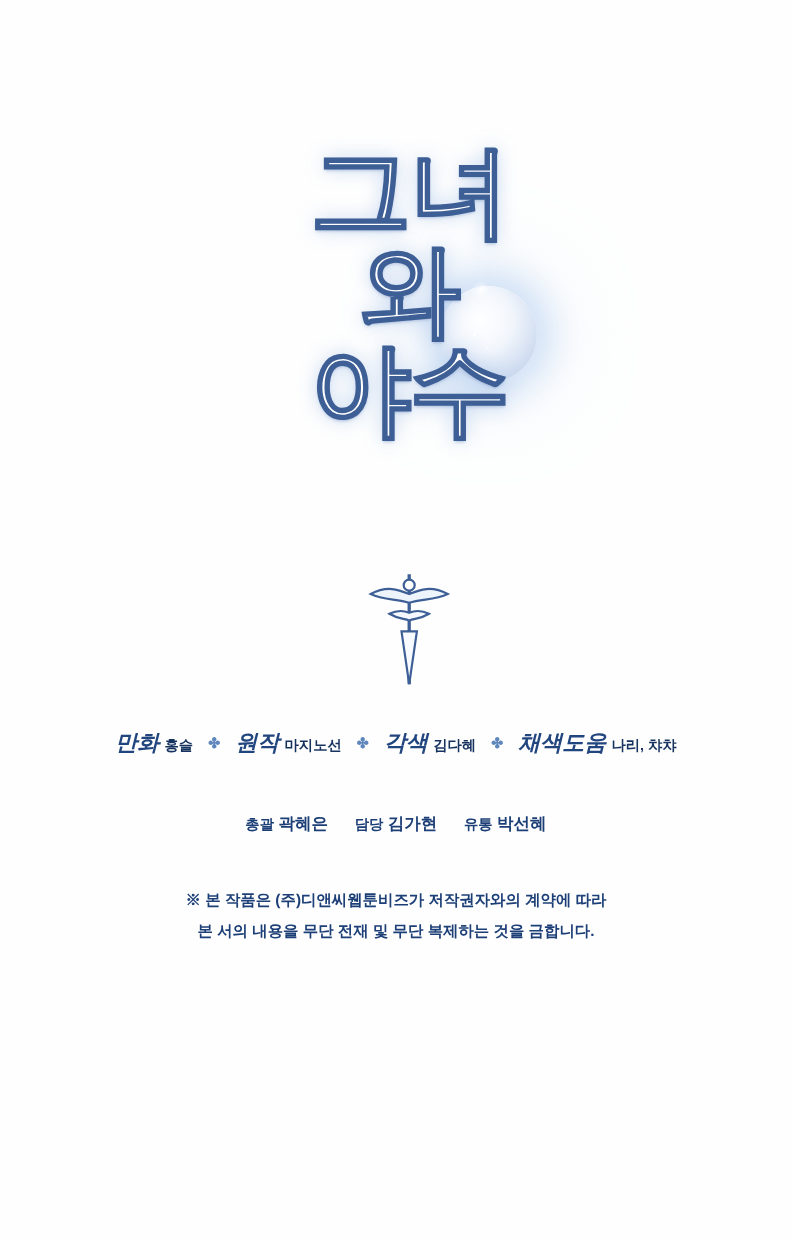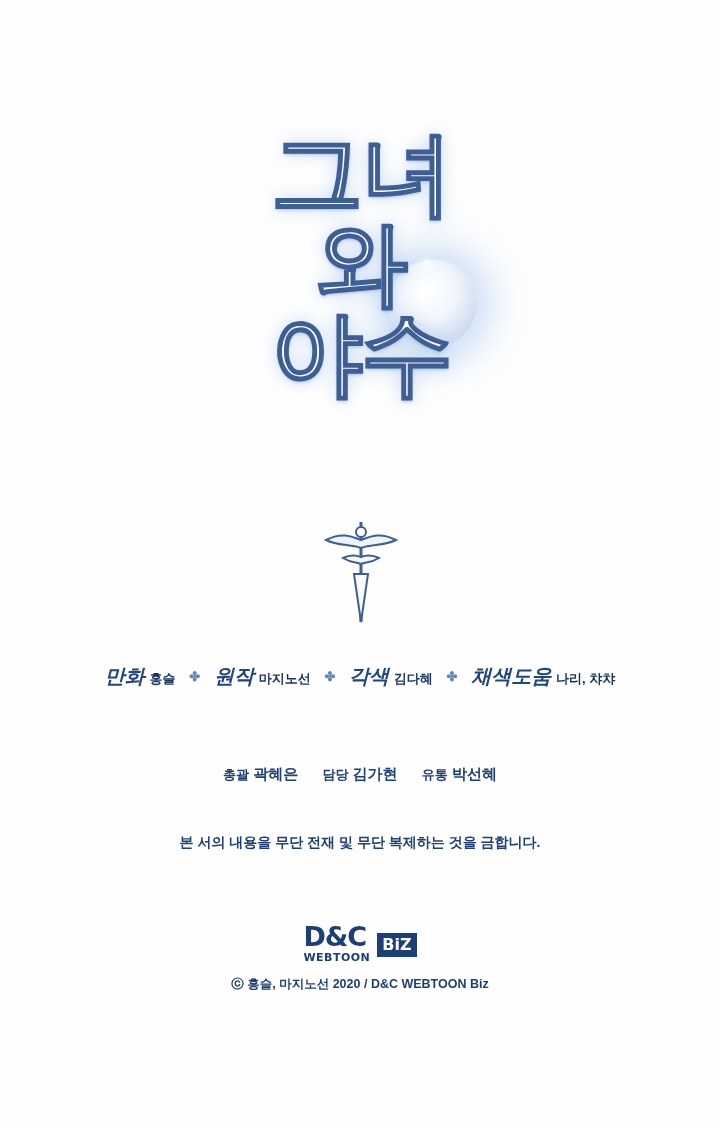--- a/index.html
+++ b/index.html
@@ -19,21 +19,21 @@
   .page {
     position: relative;
     width: 720px;
     height: 1128px;
     background: #fefefe;
   }
 
   
   .title-art {
     position: absolute;
-    left: 1px;
+    left: 12px;
     top: 110px;
     width: 640px;
     height: 520px;
   }
 
   .moon {
     position: absolute;
     left: 388px;
     top: 150px;
     width: 88px;
@@ -139,21 +139,21 @@
   }
   .sep {
     display: inline-block;
     margin: 0 9px;
     font-size: 13px;
     color: #5f87bd;
     vertical-align: 2px;
   }
 
   .credit-block-2 {
-    margin-top: 68px;
+    margin-top: 44px;
     font-size: 15px;
     font-weight: 700;
     color: #1d3f77;
     line-height: 1.85;
   }
   .credit-block-2 .g {
     display: inline-block;
     margin: 0 10px;
   }
   .credit-block-2 .role-s {
@@ -284,30 +284,19 @@
           <span>김가현</span>
         </span>
         <span class="g">
           <span class="role-s">유통</span>
           <span>박선혜</span>
         </span>
       </div>
     </div>
 
     <div class="notice">
+      <div>※ 본 작품은 (주)디앤씨웹툰비즈가 저작권자와의 계약에 따라</div>
       <div>본 서의 내용을 무단 전재 및 무단 복제하는 것을 금합니다.</div>
     </div>
   </div>
 
-  <div class="logo-wrap">
-    <div class="logo">
-      <div class="logo-row">
-        <div class="logo-left">
-          <span class="logo-dc">D&amp;C</span>
-          <span class="logo-webtoon">WEBTOON</span>
-        </div>
-        <span class="logo-biz">BiZ</span>
-      </div>
-    </div>
-    <div class="copyright">ⓒ 홍슬, 마지노선 2020 / D&amp;C WEBTOON Biz</div>
-  </div>
 
 </div>
 
 </body></html>

